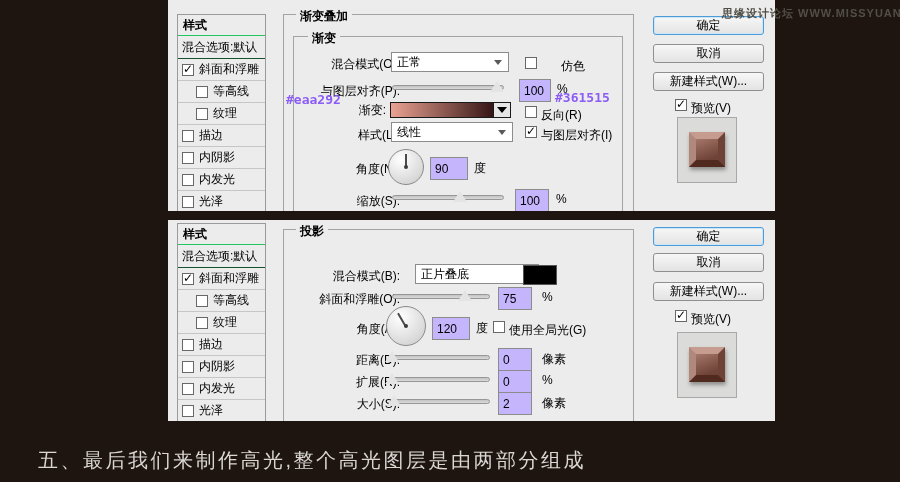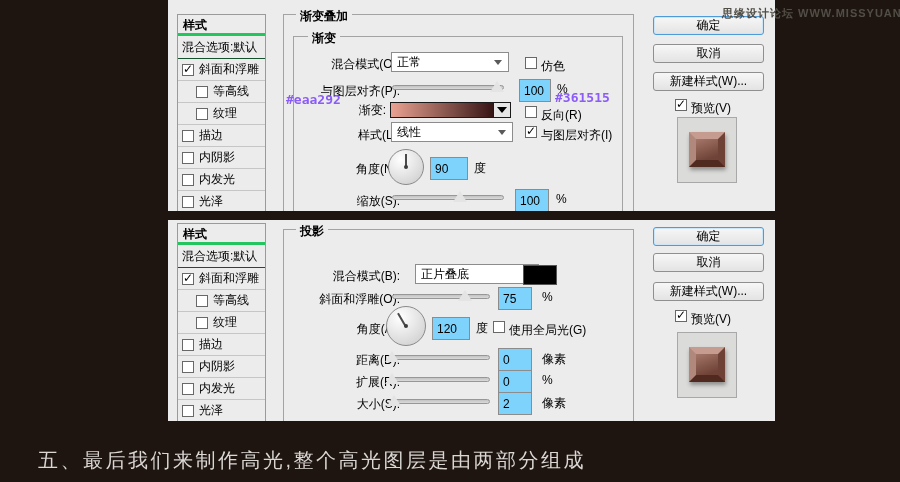--- a/index.html
+++ b/index.html
@@ -7,21 +7,21 @@
   .stage{position:relative;width:900px;height:482px;background:#1e1511;overflow:hidden;
          font-family:"Liberation Sans","DejaVu Sans",sans-serif;font-size:12px;color:#000;}
   .abs{position:absolute;}
 
   .panel{position:absolute;left:168px;width:607px;background:#ececec;overflow:hidden;}
   .panel.top{top:0;height:211px;}
   .panel.bottom{top:220px;height:201px;}
 
   
   .styles-box{position:absolute;left:9px;width:89px;border:1px solid #9a9a9a;background:#ececec;}
-  .sb-title{height:21px;line-height:21px;padding-left:5px;border-bottom:3px solid #22c55e;font-weight:bold;}
+  .sb-title{height:21px;line-height:21px;padding-left:5px;border-bottom:1px solid #22c55e;font-weight:bold;}
   .sb-blend{height:23px;line-height:23px;padding-left:4px;border-bottom:1px solid #14532d;white-space:nowrap;}
   .sb-row{display:flex;align-items:center;height:22px;padding-left:4px;border-bottom:1px solid #c6c6c6;white-space:nowrap;}
   .sb-row.indent{padding-left:18px;}
 
   
   .cb{display:inline-block;width:12px;height:12px;background:#fff;border:1px solid #686868;
       line-height:10px;font-size:12px;text-align:center;flex:0 0 12px;}
   .cb .check{font-weight:bold;font-style:normal;color:#000;position:relative;top:-1px;}
   .cb-label{margin-left:5px;}
 
@@ -32,21 +32,21 @@
   .flabel{position:absolute;text-align:right;white-space:nowrap;}
   .unit{position:absolute;white-space:nowrap;}
 
   
   .combo{position:absolute;height:20px;background:#fff;border:1px solid #8c8c8c;display:flex;align-items:center;}
   .combo-text{flex:1;padding-left:5px;white-space:nowrap;overflow:hidden;}
   .combo-arrow{width:0;height:0;border-left:4px solid transparent;border-right:4px solid transparent;
                border-top:5px solid #5a5a5a;margin-right:6px;}
 
   
-  .num{position:absolute;height:23px;background:#7dd3fc;border:1px solid #8c8c8c;font:12px "Liberation Sans","DejaVu Sans",sans-serif;
+  .num{position:absolute;height:23px;background:#c4b5fd;border:1px solid #8c8c8c;font:12px "Liberation Sans","DejaVu Sans",sans-serif;
        padding:0 0 0 4px;color:#000;}
 
   
   .track{position:absolute;height:5px;border:1px solid #979797;border-radius:3px;
          background:linear-gradient(#c3c3c3,#dadada);}
   .thumb{position:absolute;width:14px;height:11px;background:#e4e4e4;
          clip-path:polygon(50% 0,100% 100%,0 100%);filter:drop-shadow(0 0 1px #6f6f6f);}
 
   
   .dial{position:absolute;border-radius:50%;border:1px solid #8a8a8a;
@@ -132,21 +132,21 @@
     <div class="group" style="left:125px;top:36px;width:330px;height:200px;">
       <span class="group-label" style="left:14px;">渐变</span>
     </div>
 
     <span class="flabel" style="left:130px;top:56px;width:102px;">混合模式(O):</span>
     <div class="combo" style="left:223px;top:52px;width:118px;">
       <span class="combo-text">正常</span>
       <span class="combo-arrow"></span>
     </div>
     <span class="cb abs" style="left:357px;top:57px;"></span>
-    <span class="abs" style="left:373px;top:58px;">仿色</span>
+    <span class="abs" style="left:393px;top:58px;">仿色</span>
 
     <span class="flabel" style="left:130px;top:83px;width:102px;">与图层对齐(P):</span>
     <div class="track" style="left:224px;top:85px;width:112px;"></div>
     <div class="thumb" style="left:322px;top:81px;"></div>
     <input class="num" style="left: 351px; top: 79px; width: 32px;" value="100">
     <span class="unit" style="left:389px;top:82px;">%</span>
 
     <span class="hex" style="left:118px;top:92px;">#eaa292</span>
     <span class="flabel" style="left:166px;top:102px;width:52px;">渐变:</span>
     <div class="gradbar" style="left:222px;top:102px;width:104px;height:16px;background:linear-gradient(to right,#eaa292,#361515);"></div>

